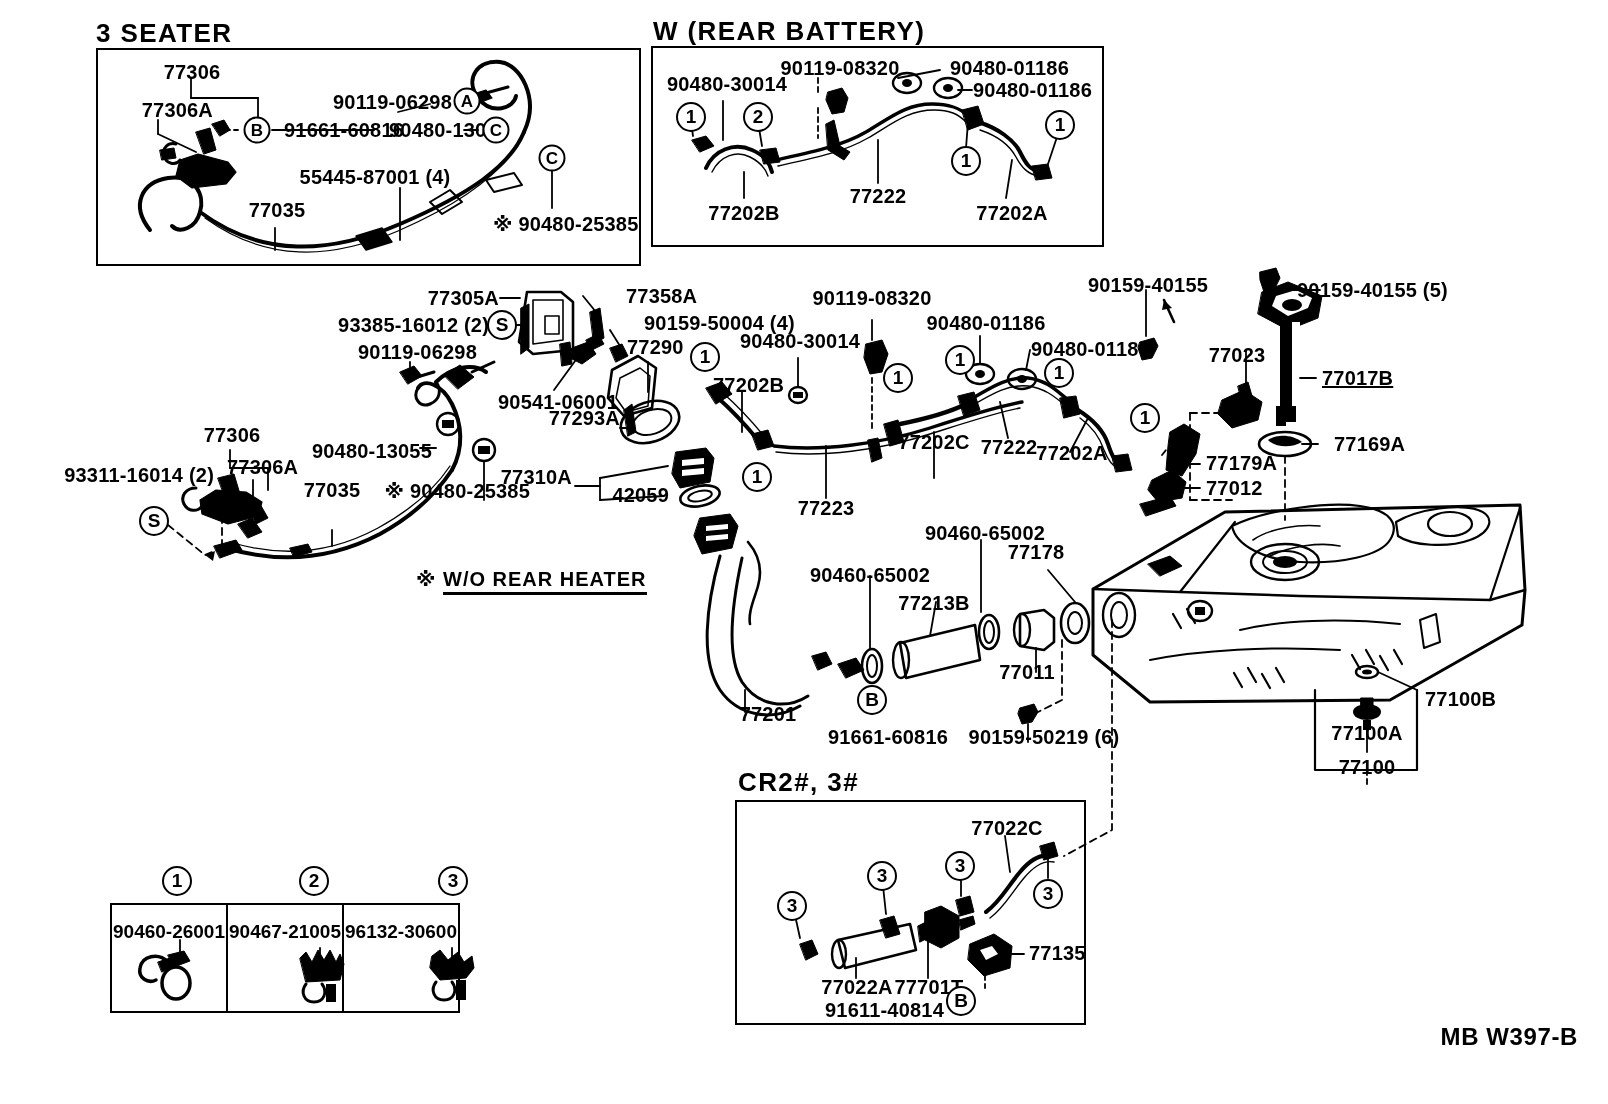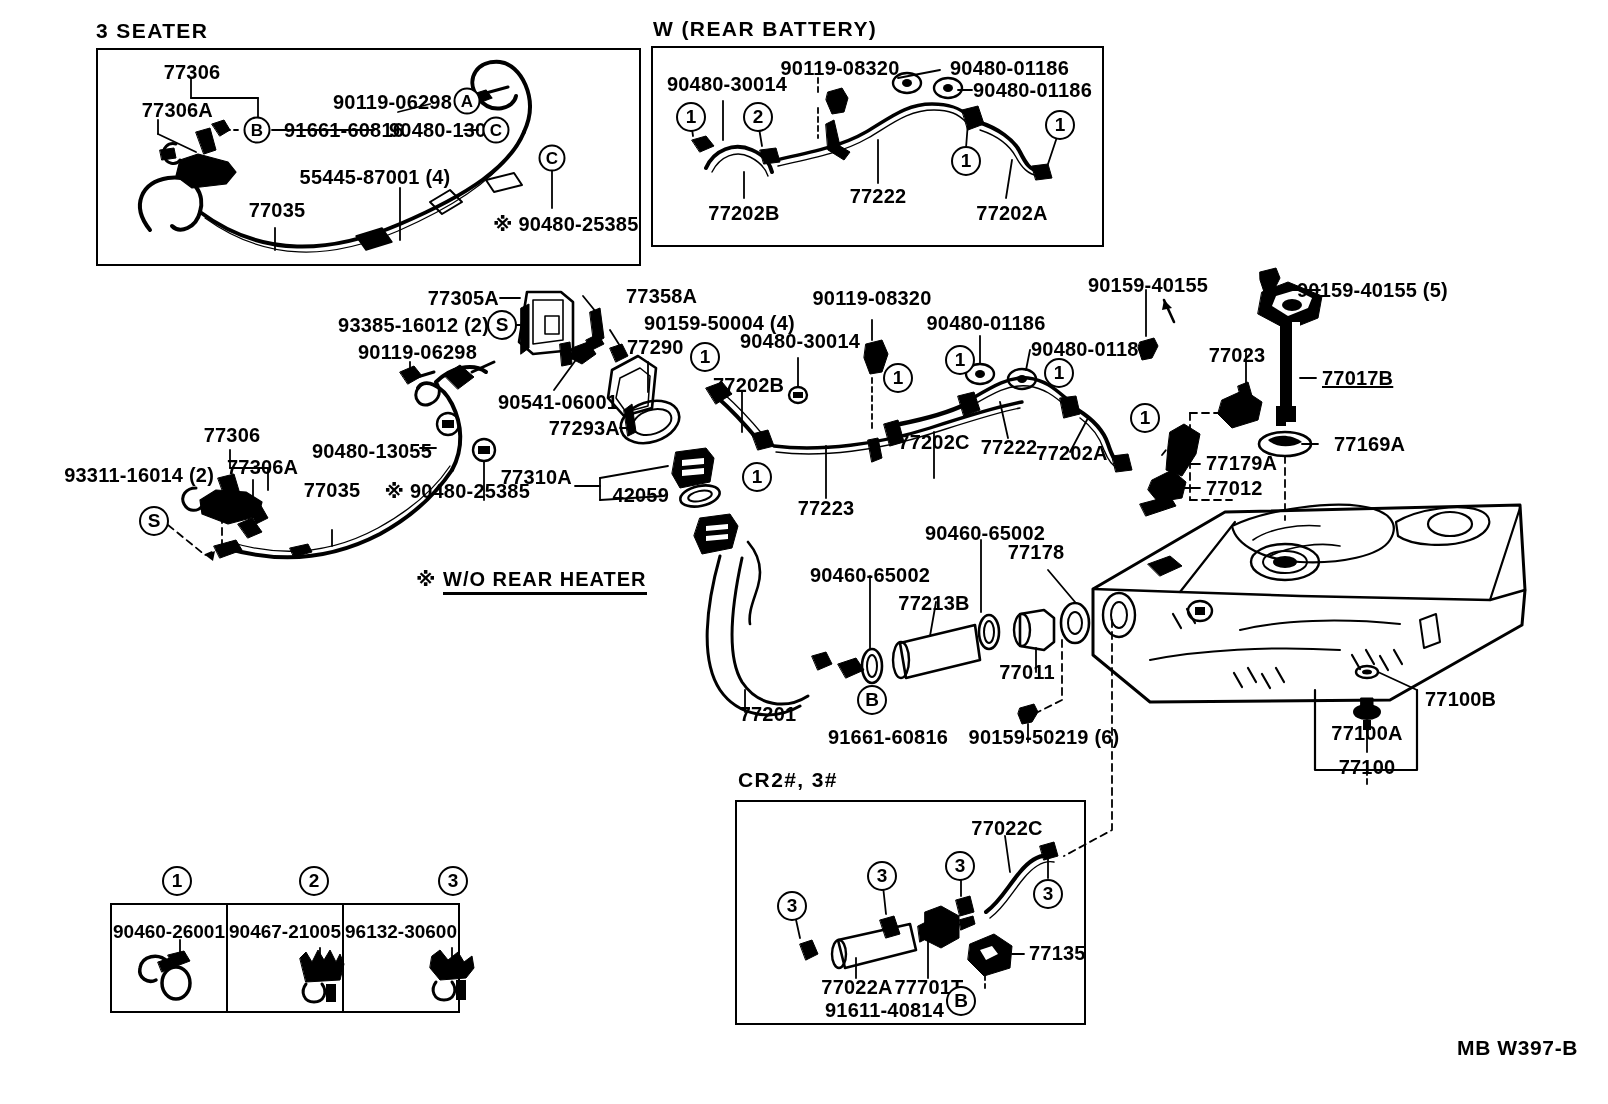--- a/index.html
+++ b/index.html
@@ -14,22 +14,22 @@
 
   
   .lbl{
     position:absolute;
     font-weight:bold;
     white-space:nowrap;
     letter-spacing:.2px;
     line-height:1;
     font-size:20px;
   }
-  .lbl.hdr{font-size:21px;letter-spacing:1.4px;}
-  .lbl.corner{font-size:21px;letter-spacing:.6px;margin-top:12px;}
+  .lbl.hdr{font-size:26px;letter-spacing:1.4px;}
+  .lbl.corner{font-size:24px;letter-spacing:.6px;}
   .lbl.note{font-size:20px;letter-spacing:1px;}
   .lbl.note u{text-decoration:none;border-bottom:3px solid #000;padding-bottom:2px;}
   .ctr{transform:translateX(-50%);}
   .rgt{transform:translateX(-100%);}
 
   
   .circ{
     position:absolute;border:2.5px solid #000;border-radius:50%;
     width:30px;height:30px;box-sizing:border-box;
     display:flex;align-items:center;justify-content:center;
@@ -477,21 +477,21 @@
   <div class="circ" style="left:1060px;top:125px;">1</div>
 
   <div class="lbl rgt" style="left:499px;top:288px;">77305A</div>
   <div class="lbl" style="left:626px;top:286px;">77358A</div>
   <div class="lbl rgt" style="left:489px;top:315px;">93385-16012 (2)</div>
   <div class="lbl" style="left:644px;top:313px;">90159-50004 (4)</div>
   <div class="lbl" style="left:627px;top:337px;">77290</div>
   <div class="lbl rgt" style="left:477px;top:342px;">90119-06298</div>
   <div class="lbl" style="left:498px;top:392px;">90541-06001</div>
   <div class="lbl rgt" style="left:432px;top:441px;">90480-13055</div>
-  <div class="lbl rgt" style="left:620px;top:418px;">77293A</div>
+  <div class="lbl rgt" style="left:620px;top:408px;">77293A</div>
 
   <div class="lbl ctr" style="left:232px;top:425px;">77306</div>
   <div class="lbl" style="left:227px;top:457px;">77306A</div>
   <div class="lbl rgt" style="left:214px;top:465px;">93311-16014 (2)</div>
   <div class="lbl ctr" style="left:332px;top:480px;">77035</div>
   <div class="lbl rgt" style="left:530px;top:481px;">※ 90480-25385</div>
   <div class="lbl rgt" style="left:572px;top:467px;">77310A</div>
   <div class="lbl rgt" style="left:669px;top:485px;">42059</div>
 
   <div class="lbl" style="left:713px;top:375px;">77202B</div>

